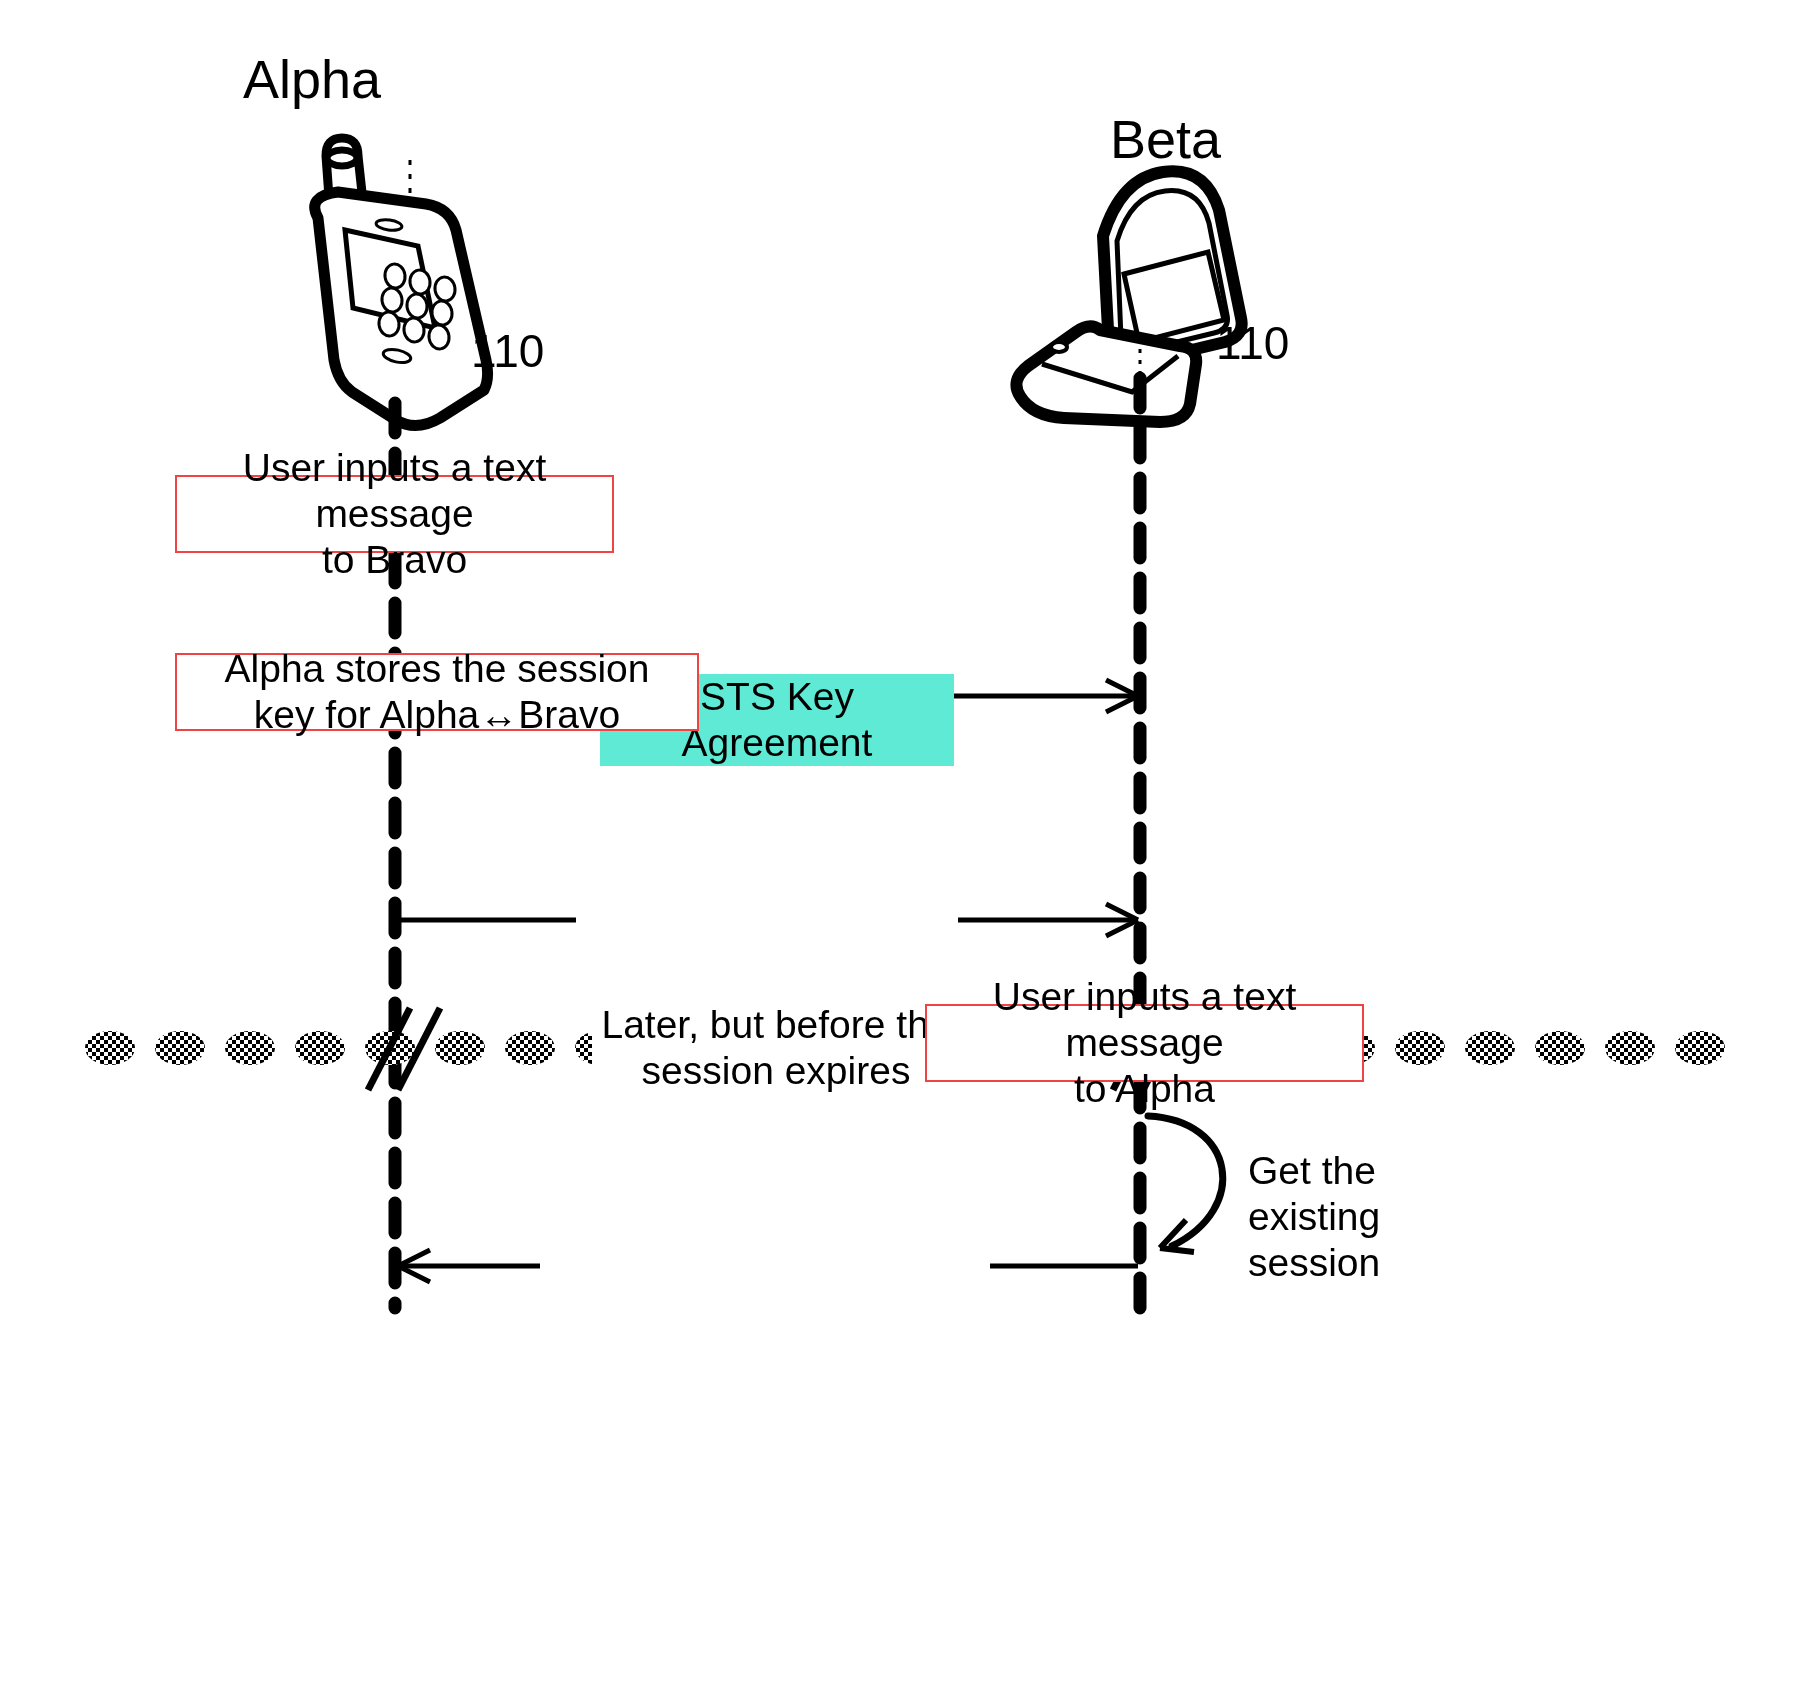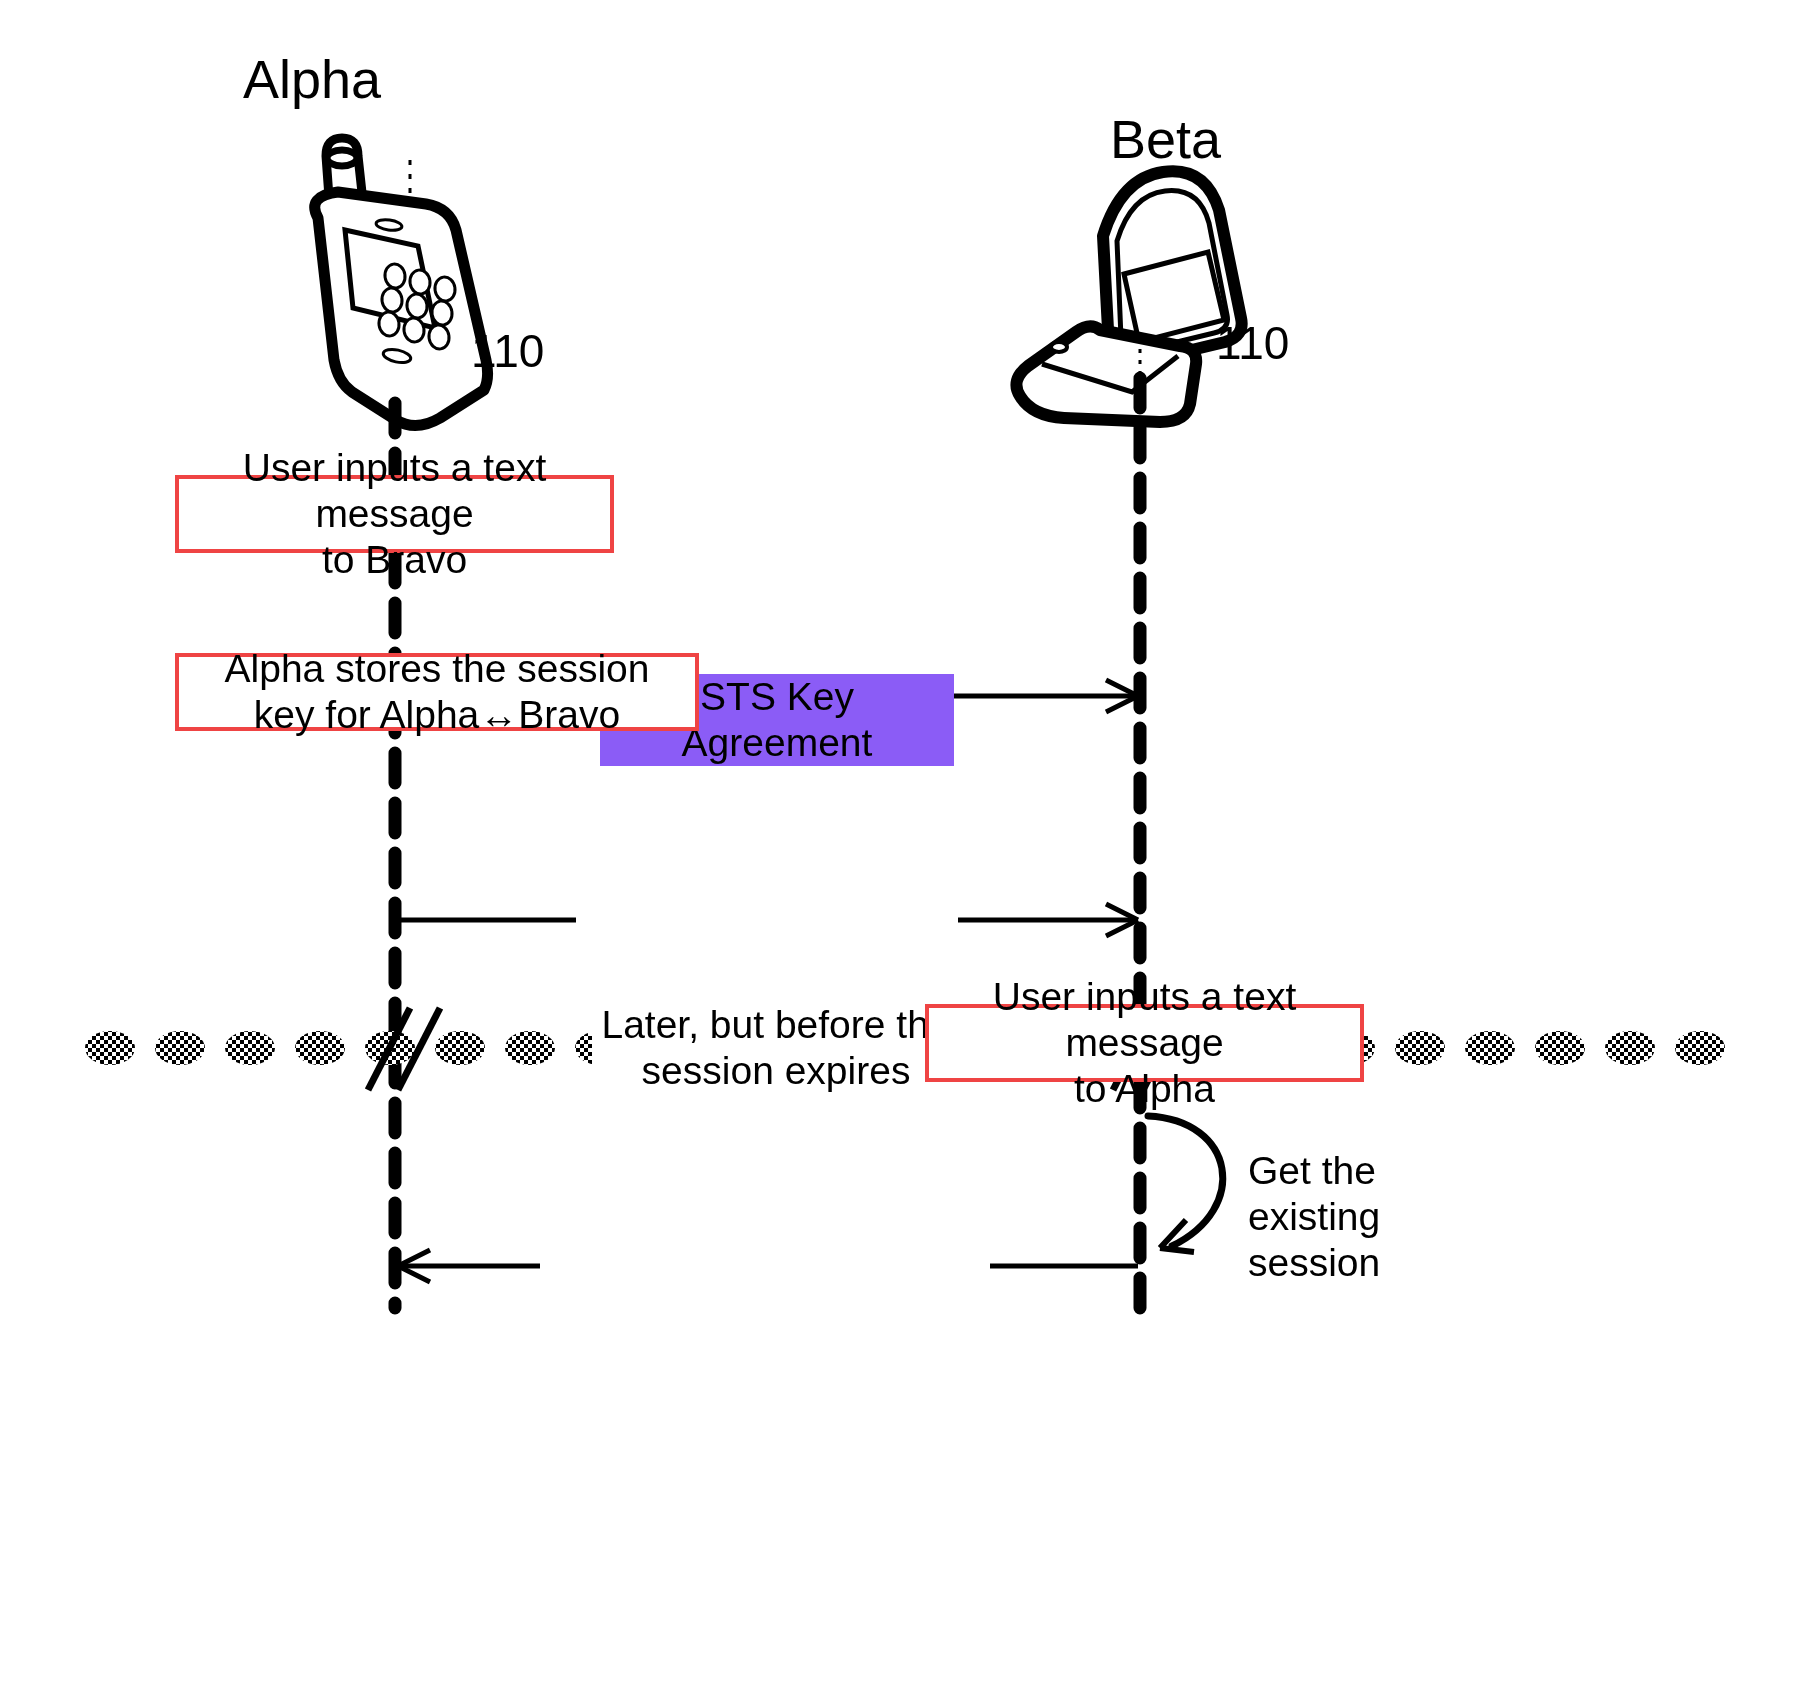--- a/index.html
+++ b/index.html
@@ -5,26 +5,26 @@
   html,body{margin:0;padding:0;background:#ffffff;}
   body{width:1814px;height:1703px;position:relative;overflow:hidden;
        font-family:"Liberation Sans","DejaVu Sans",sans-serif;color:#000;}
   .canvas{position:absolute;left:0;top:0;width:1814px;height:1703px;margin-top:8px;}
   svg.diagram{position:absolute;left:0;top:0;width:1814px;height:1703px;}
 
   .actor-label{position:absolute;font-size:54px;line-height:54px;
        white-space:nowrap;color:#000;letter-spacing:0px;}
   .ref-num{position:absolute;font-size:46px;line-height:46px;color:#000;}
 
-  .procbox{position:absolute;box-sizing:border-box;border:4px solid #ef4444;
+  .procbox{position:absolute;box-sizing:border-box;border:2px solid #ef4444;
        background:#fff;display:flex;align-items:center;justify-content:center;
        text-align:center;font-size:39px;line-height:46px;color:#000;padding:4px 10px;}
 
   .arrow-label{position:absolute;text-align:center;font-size:39px;line-height:46px;
-       color:#000;background:#8b5cf6;white-space:pre-line;padding:0 6px;}
+       color:#000;background:#5eead4;white-space:pre-line;padding:0 6px;}
   .break-label{position:absolute;text-align:center;font-size:39px;line-height:46px;
        color:#000;background:#fff;white-space:pre-line;padding:0 8px;}
   .loop-label{position:absolute;text-align:left;font-size:39px;line-height:46px;
        color:#000;white-space:pre-line;}
 </style>
 </head>
 <body>
 
 <div class="canvas">
 

